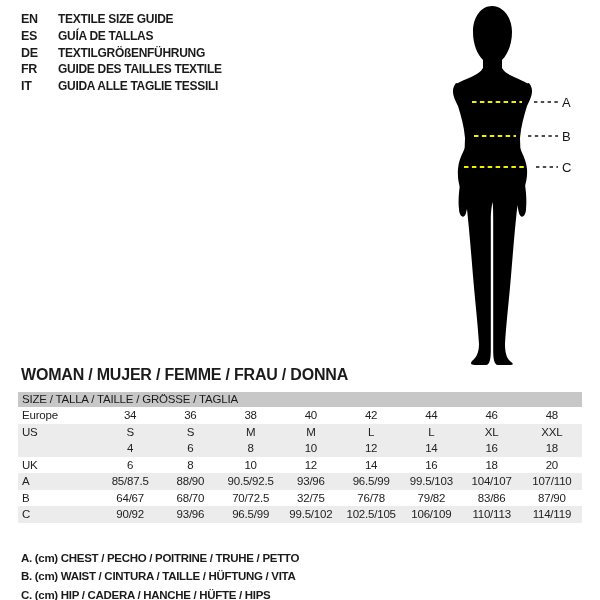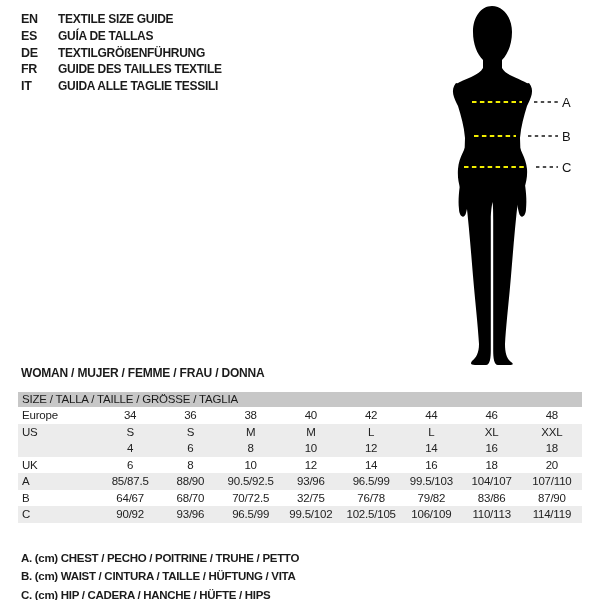--- a/index.html
+++ b/index.html
@@ -10,21 +10,21 @@
   }
   
   .lang-list{position:absolute;left:21px;top:12px}
   .lang-row{display:flex;height:16.8px;}
   .lang-code{width:37px;font-weight:700;font-size:12.5px;letter-spacing:-0.3px}
   .lang-label{font-weight:700;font-size:12px;letter-spacing:-0.3px;white-space:nowrap}
   
   .figure-svg{position:absolute;left:400px;top:0}
   .figure-svg text{font-family:"Liberation Sans",sans-serif}
   
-  .section-title{position:absolute;left:21px;top:366px;font-size:12px;font-weight:700;letter-spacing:-0.2px;white-space:nowrap}
+  .section-title{position:absolute;left:21px;top:366px;font-size:16px;font-weight:700;letter-spacing:-0.2px;white-space:nowrap}
   
   .size-table{position:absolute;left:18px;top:392px;width:564px}
   .size-table-header{
     background:#c7c7c7;height:15px;line-height:15px;font-size:11.5px;font-weight:400;
     padding-left:4px;letter-spacing:-0.2px;box-sizing:border-box;white-space:nowrap
   }
   table.grid{border-collapse:collapse;width:564px;table-layout:fixed}
   .grid td{height:16.5px;padding:0;font-size:11.5px;text-align:center;letter-spacing:-0.2px;vertical-align:middle;color:#222}
   .grid td.lbl{text-align:left;padding-left:4px;width:78px}
   .grid tr.shaded{background:#ececec}

